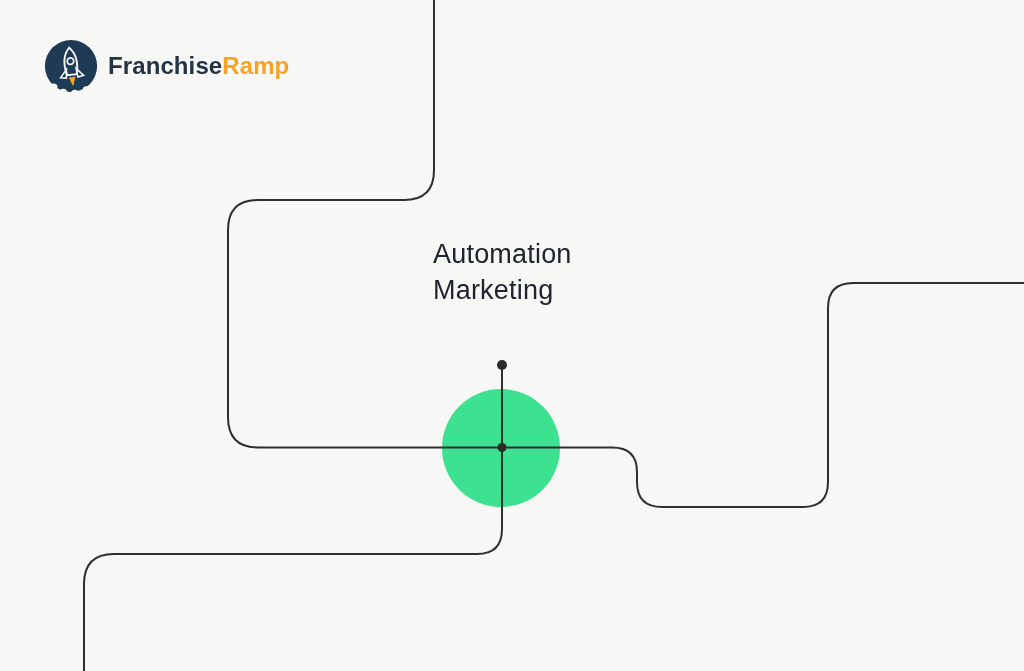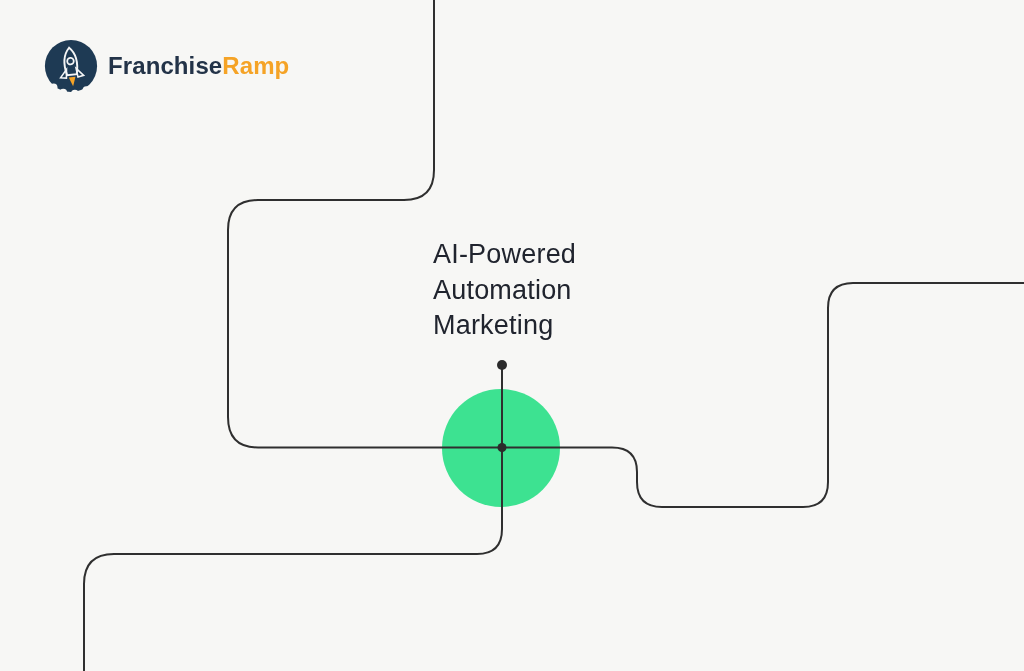--- a/index.html
+++ b/index.html
@@ -91,18 +91,17 @@
         <path d="M35,33 L42,41 L36,42 Z" fill="none" stroke-width="1.6" stroke="#f4f5f6"></path>
         <path d="M30,11 C36,17 38,27 35,39 L25,39 C22,27 24,17 30,11 Z" fill="none" stroke-width="2" stroke="#f4f5f6"></path>
         <circle cx="30" cy="25" r="3.4" fill="none" stroke-width="1.8" stroke="#f4f5f6"></circle>
         <path d="M26.5,41.5 L33.5,41.5 L30,51 Z" fill="#f5a326"></path>
       </g>
     </svg>
     <div class="wordmark"><span class="brand-first">Franchise</span><span class="brand-second">Ramp</span></div>
   </div>
 
   <div class="headline">
-    <div>AI-Powered</div>
     <div>Automation</div>
     <div>Marketing</div>
   </div>
 
 </div>
 
 </body></html>

